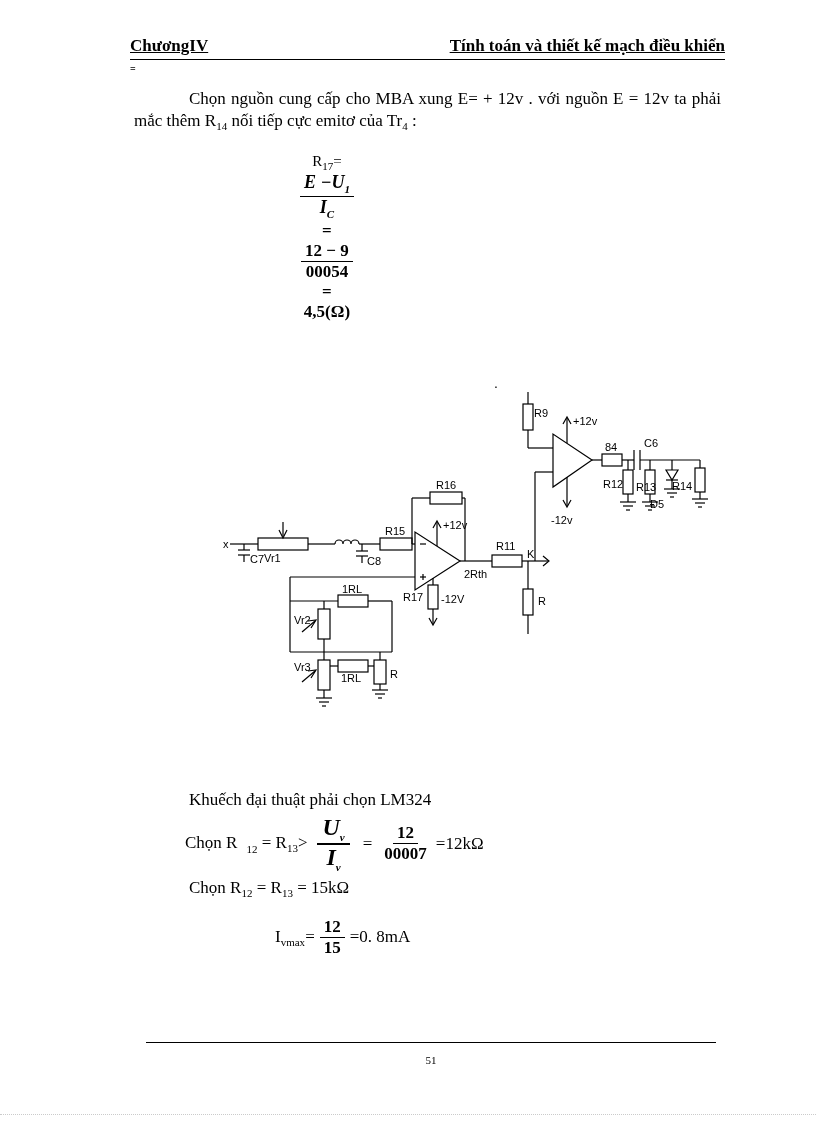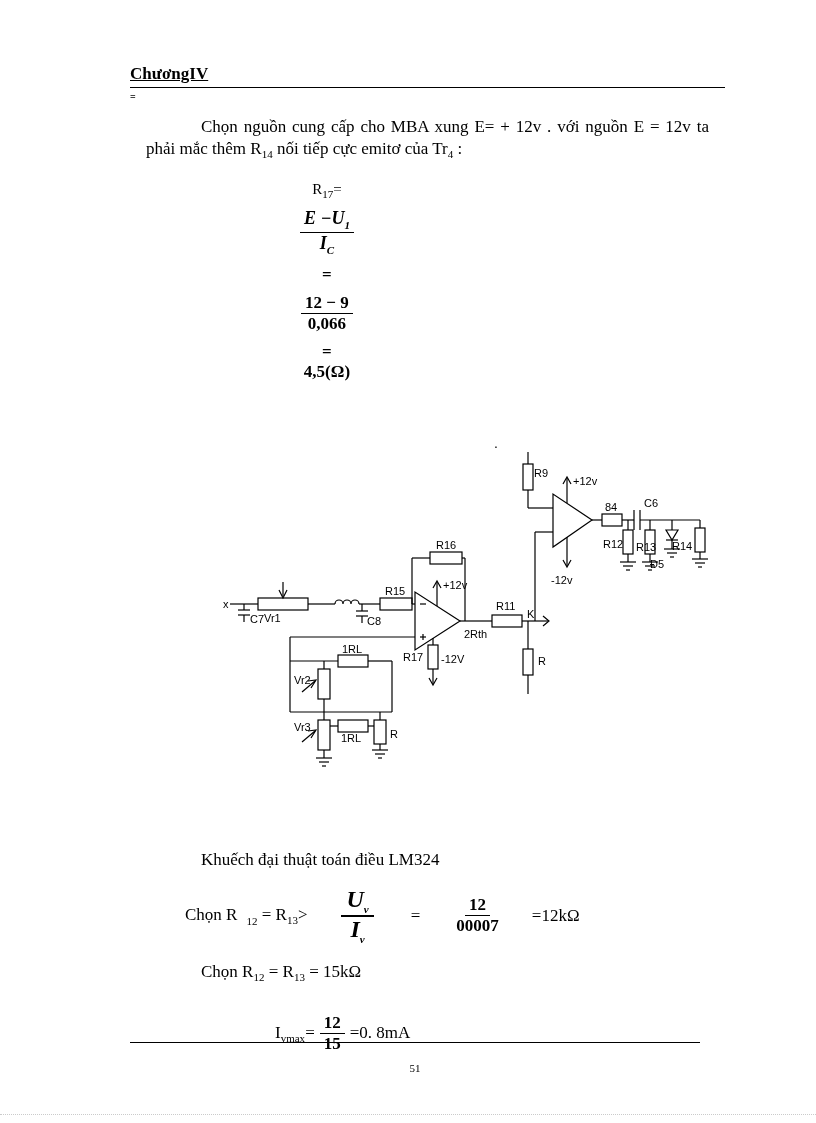--- a/index.html
+++ b/index.html
@@ -4,84 +4,85 @@
 <style>
   html,body{margin:0;padding:0;}
   body{
     position:relative;
     width:816px;height:1123px;
     background:#ffffff;
     font-family:"Liberation Serif",serif;
     font-size:17px;color:#000;
     overflow:hidden;
   }
-  .page{padding:64px 91px 0 130px;}
+  .page{padding:36px 91px 0 130px;}
   .header{
     display:flex;justify-content:space-between;align-items:baseline;
     border-bottom:1.5px solid #000;padding-bottom:3px;font-weight:bold;
   }
   .header .chapter,.header .title{text-decoration:underline;}
   .stray{font-size:10px;font-weight:bold;margin-top:3px;height:13px;}
-  p{margin:16px;}
+  p{margin:4px;}
   .body-text{line-height:22px;text-align:justify;}
   .indent{text-indent:55px;}
   .mt12{margin-top:12px;}
   sub{font-size:11px;}
   
   .formula{display:flex;align-items:center;width:-moz-fit-content;width:fit-content;}
-  .frac{display:inline-flex;flex-direction:column;align-items:center;margin:8px 5px;line-height:1.18;}
+  .frac{display:inline-flex;flex-direction:column;align-items:center;margin:0 5px;line-height:1.18;}
   .frac .num{border-bottom:1.8px solid #000;padding:0 4px;}
   .frac .den{padding:0 4px;text-align:right;}
   .formula-r17{margin:16px 0 8px 165px;font-weight:bold;flex-direction:column;}
   .formula-r17 .lhs{font-weight:normal;font-size:15px;}
   .frac.it{font-style:italic;font-size:18px;}
   .op{margin:0 3px;}
-  .formula-chon-r{margin:2px 0 0 55px;gap:24px;}
+  .formula-chon-r{margin:2px 0 0 55px;}
   .bigfrac{font-size:24px;font-style:italic;font-weight:bold;line-height:1.05;margin:0 10px;}
   .bigfrac .num{border-bottom:2px solid #000;padding:0 5px;}
   .fracbold{font-weight:bold;}
   .gap-sub{margin-left:9px;}
   .formula-ivmax{margin:12px 0 0 145px;}
   .formula-ivmax .frac{font-weight:bold;}
   .line-idm{margin-left:225px;line-height:22px;}
   .lm324{margin-top:72px;}
   .circuit-wrap{margin:50px 0 0 -130px;}
   svg{display:block;}
   .footer{
-    position:absolute;top:1042px;left:130px;width:570px;
+    position:absolute;top:1042px;left:146px;width:570px;
     border-top:1.5px solid #000;text-align:center;
-    font-size:11px;padding-top:19px;
+    font-size:11px;padding-top:11px;
   }
   .bottom-dots{
     position:absolute;top:1114px;left:0;width:816px;height:0;
     border-top:1px dotted #aaa;opacity:.6;
   }
 </style>
 </head>
 <body>
 
 <div class="page">
 
   <div class="header">
     <span class="chapter">ChươngIV</span>
+    <span class="title">Tính toán và thiết kế mạch điều khiển</span>
   </div>
   <div class="stray">=</div>
 
   <p class="body-text indent mt12"><span>Chọn nguồn cung cấp cho MBA xung E= + 12v . với nguồn E = 12v ta phải mắc thêm R</span><sub>14</sub><span> nối tiếp cực emitơ của Tr</span><sub>4</sub><span> :</span></p>
 
   <div class="formula formula-r17">
     <span class="lhs"><span>R</span><sub>17</sub><span>=</span></span>
     <span class="frac it">
         <span class="num"><span>E −U</span><sub>1</sub></span>
         <span class="den"><span>I</span><sub>C</sub></span>
       </span>
     <span class="op">=</span>
     <span class="frac">
         <span class="num">12 − 9</span>
-        <span class="den">0,066</span>
+        <span class="den">00054</span>
       </span>
     <span class="op">=</span>
     <span class="res">4,5(Ω)</span>
   </div>
 
 
 
 
   <div class="circuit-wrap">
   <svg width="816" height="345" viewBox="0 0 816 345">
@@ -236,21 +237,21 @@
       <text x="367" y="193">C8</text>
       <text x="294" y="252">Vr2</text>
       <text x="342" y="221">1RL</text>
       <text x="294" y="299">Vr3</text>
       <text x="341" y="310">1RL</text>
       <text x="390" y="306">R</text>
     </g>
   </svg>
   </div>
 
-  <p class="body-text indent lm324">Khuếch đại thuật toán điều LM324</p>
+  <p class="body-text indent lm324">Khuếch đại thuật phải chọn LM324</p>
 
   <div class="formula formula-chon-r">
     <span><span>Chọn R</span><sub class="gap-sub">12</sub><span> = R</span><sub>13</sub><span>&gt;</span></span>
     <span class="frac bigfrac">
         <span class="num"><span>U</span><sub>v</sub></span>
         <span class="den"><span>I</span><sub>v</sub></span>
       </span>
     <span class="op">=</span>
     <span class="frac fracbold">
         <span class="num">12</span>

